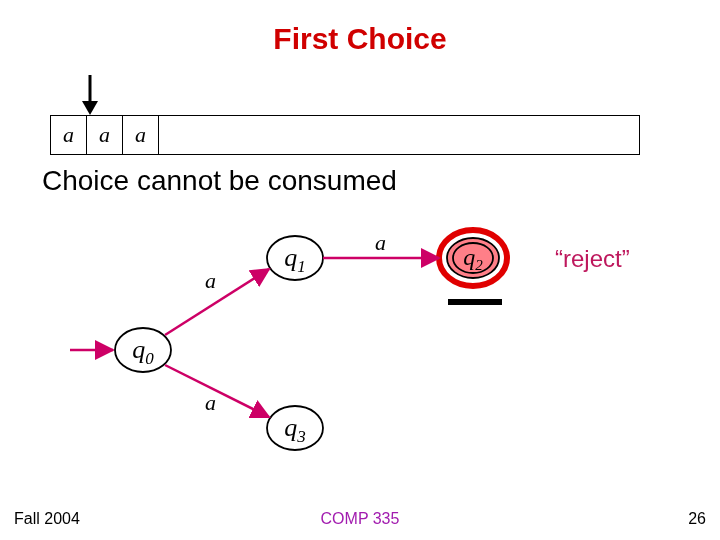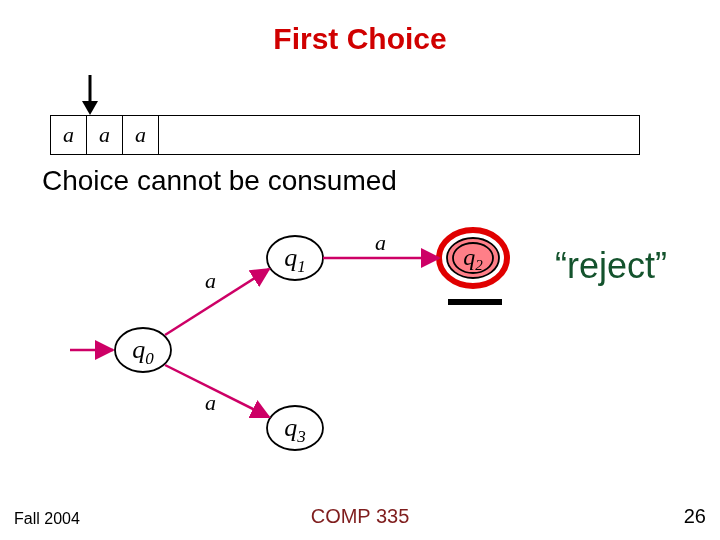--- a/index.html
+++ b/index.html
@@ -50,48 +50,48 @@
     position: absolute;
     top: 165px;
     left: 42px;
     font-size: 28px;
     color: #000;
   }
   .reject {
     position: absolute;
     top: 245px;
     left: 555px;
-    font-size: 36px;
-    color: #14532d;
+    font-size: 24px;
+    color: #be185d;
   }
   .footer-left {
     position: absolute;
     bottom: 12px;
     left: 14px;
     font-family: Arial, sans-serif;
     font-size: 16px;
     color: #000;
     margin-top: 34px;
   }
   .footer-center {
     position: absolute;
     bottom: 12px;
     left: 0;
     width: 720px;
     text-align: center;
     font-family: Arial, sans-serif;
-    font-size: 20px;
-    color: #7f1d1d;
+    font-size: 16px;
+    color: #a21caf;
   }
   .footer-right {
     position: absolute;
     bottom: 12px;
     right: 14px;
     font-family: Arial, sans-serif;
-    font-size: 20px;
+    font-size: 16px;
     color: #000;
   }
   svg.automaton {
     position: absolute;
     top: 210px;
     left: 70px;
     width: 480px;
     height: 260px;
   }
 </style>

